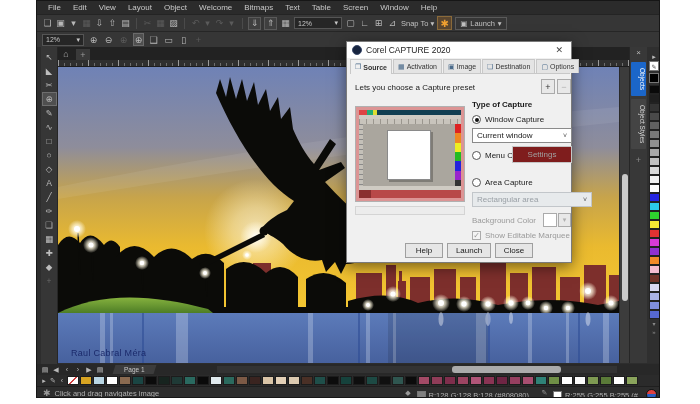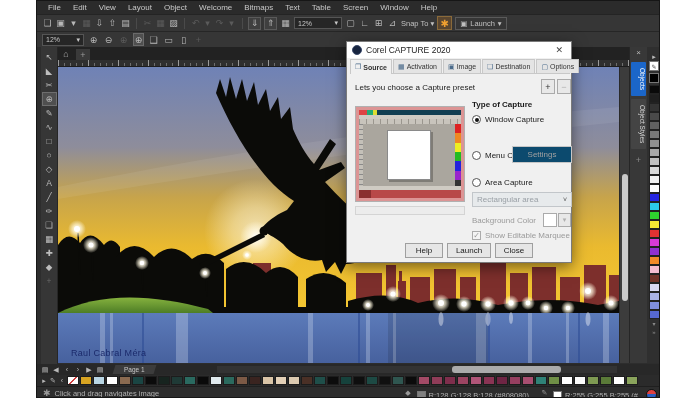--- a/index.html
+++ b/index.html
@@ -75,21 +75,21 @@
   .dtab{display:flex;align-items:center;gap:2px;font-size:7px;color:#333;background:#e4e4e4;border:1px solid #c8c8c8;border-bottom:none;padding:0 4px;height:14px}
   .dtab.active{background:#f0f0f0;height:15px;font-weight:bold}
   .dtab .ti{color:#4a6a8a;font-size:7px}
   .dlglabel{position:absolute;font-size:8px;color:#1a1a1a}
   .dlglabel.dim{color:#9a9a9a}
   .combo{position:absolute;background:#fff;border:1px solid #8a8a8a;height:15px;display:flex;align-items:center;justify-content:space-between;padding:0 4px;font-size:8px;color:#1a1a1a}
   .combo .car{color:#555;font-size:7px}
   .combo.dis{background:#e7eaec;border-color:#c2c6ca;color:#9aa0a6}
   .smallbtn{position:absolute;background:#e8e8e8;border:1px solid #aaa;display:flex;align-items:center;justify-content:center;font-size:9px;color:#333}
   .pushbtn{position:absolute;background:#e6e6e6;border:1px solid #9f9f9f;display:flex;align-items:center;justify-content:center;font-size:8px;color:#1a1a1a}
-  .pushbtn.dis{background:#0c4a6e;border-color:#c6c6c6;color:#a0a0a0}
+  .pushbtn.dis{background:#7f1d1d;border-color:#c6c6c6;color:#a0a0a0}
   .radio{position:absolute;width:9px;height:9px;border:1px solid #555;border-radius:50%;background:#fff}
   .radio.selected::after{content:"";position:absolute;left:2px;top:2px;width:4px;height:4px;border-radius:50%;background:#111}
   .chk{position:absolute;width:9px;height:9px;border:1px solid #ababab;background:#f4f4f4;color:#9a9a9a;font-size:8px;line-height:8px;text-align:center}
   
   .thumb{position:absolute;left:8px;top:64px;width:110px;height:96px;background:#dc9494;border:1px solid #b0b0b0}
   .th-title{position:absolute;left:3px;top:3px;width:102px;height:5px;background:#123f52;background-image:linear-gradient(90deg,#d44 0 8px,#2a7 8px 14px,#dd3 14px 18px,transparent 18px)}
   .th-menu{position:absolute;left:3px;top:8px;width:102px;height:4px;background:#cfcbc3}
   .th-tool{position:absolute;left:3px;top:12px;width:102px;height:5px;background:#c8c4bc;background-image:repeating-linear-gradient(90deg,#9a968e 0 1px,transparent 1px 7px)}
   .th-body{position:absolute;left:3px;top:17px;width:102px;height:62px;background:#aaa69e}
   .th-page{position:absolute;left:28px;top:6px;width:44px;height:50px;background:#fff;border:1px solid #8a8a8a;box-shadow:2px 2px 0 rgba(0,0,0,.25)}
@@ -550,28 +550,32 @@
           <div class="th-rpal"></div>
         </div>
         <div class="th-scroll"></div>
         <div class="th-red"></div>
       </div>
       <div class="th-slider"></div>
 
       <span class="dlglabel" style="left:125px;top:58px;font-weight:bold">Type of Capture</span>
       <span class="radio selected" style="left:125px;top:73px"></span>
       <span class="dlglabel" style="left:138px;top:73px">Window Capture</span>
+      <span class="combo" style="left:125px;top:86px;width:100px">
+        <span>Current window</span>
+          <span class="car">˅</span>
+      </span>
 
       <span class="radio" style="left:125px;top:109px"></span>
       <span class="dlglabel" style="left:138px;top:109px">Menu Capture</span>
       <span class="pushbtn dis" style="left:165px;top:104px;width:60px;height:17px">Settings</span>
 
       <span class="radio" style="left:125px;top:136px"></span>
       <span class="dlglabel" style="left:138px;top:136px">Area Capture</span>
-      <span class="combo dis" style="left:125px;top:150px;width:100px">
+      <span class="combo dis" style="left:125px;top:150px;width:120px">
         <span>Rectangular area</span>
           <span class="car">˅</span>
       </span>
 
       <span class="dlglabel dim" style="left:125px;top:174px">Background Color</span>
       <span class="smallbtn" style="left:196px;top:171px;width:14px;height:14px;background:#fff"></span>
       <span class="smallbtn" style="left:211px;top:171px;width:13px;height:14px;color:#b0b0b0;font-size:7px">▾</span>
 
       <span class="chk" style="left:125px;top:189px">✓</span>
       <span class="dlglabel dim" style="left:138px;top:189px">Show Editable Marquee</span>

